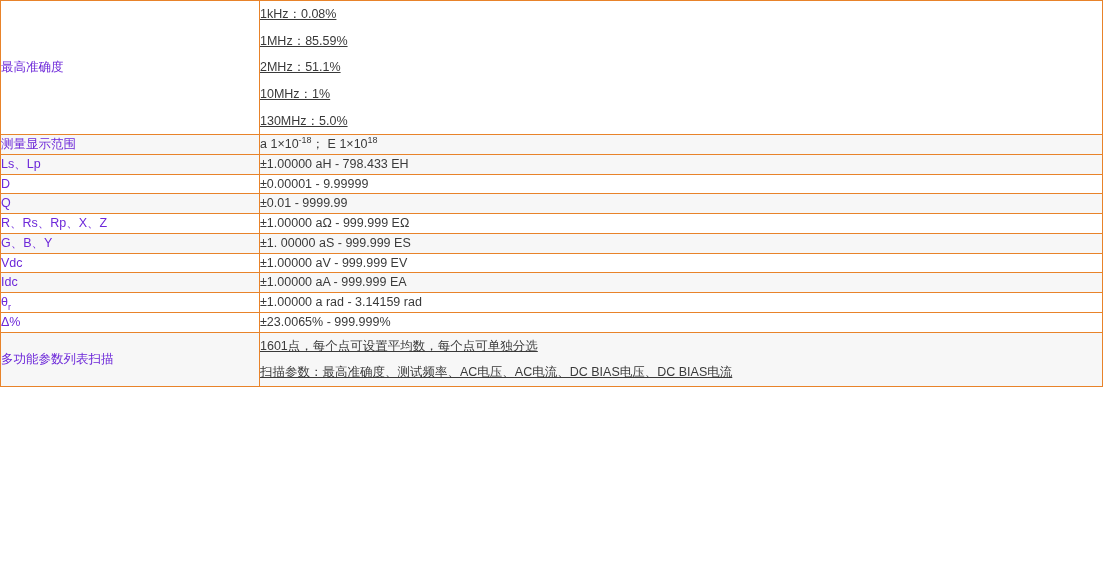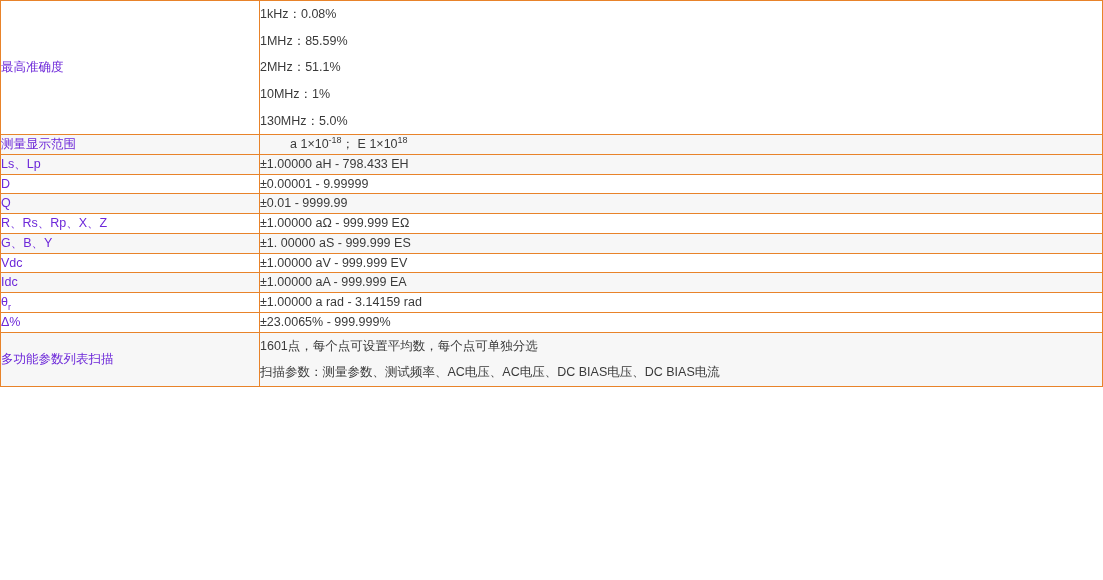--- a/index.html
+++ b/index.html
@@ -40,32 +40,33 @@
   }
   tr.odd td {
     background: #ffffff;
   }
   tr.even td {
     background: #f7f7f7;
   }
   .multi-line div {
     padding: 3px 0;
     line-height: 1.65;
+    text-decoration: underline;
   }
   sup {
     font-size: 0.72em;
     vertical-align: super;
     line-height: 0;
   }
   sub {
     font-size: 0.72em;
     vertical-align: sub;
     line-height: 0;
   }
-  .nowrap { white-space: nowrap; margin-left: 30px; }
+  .nowrap { white-space: nowrap; }
 </style>
 </head>
 <body>
 
 <table class="spec">
   <tbody>
     <tr class="odd">
       <td class="label">最高准确度</td>
       <td class="value multi-line">
         <div>1kHz：0.08%</div>
@@ -131,17 +132,17 @@
 
     <tr class="odd">
       <td class="label">Δ%</td>
       <td class="value">±23.0065%  - 999.999%</td>
     </tr>
 
     <tr class="even">
       <td class="label">多功能参数列表扫描</td>
       <td class="value multi-line">
         <div>1601点，每个点可设置平均数，每个点可单独分选</div>
-        <div>扫描参数：测量参数、测试频率、AC电压、AC电压、DC BIAS电压、DC BIAS电流</div>
+        <div>扫描参数：最高准确度、测试频率、AC电压、AC电流、DC BIAS电压、DC BIAS电流</div>
       </td>
     </tr>
   </tbody>
 </table>
 
 </body></html>

